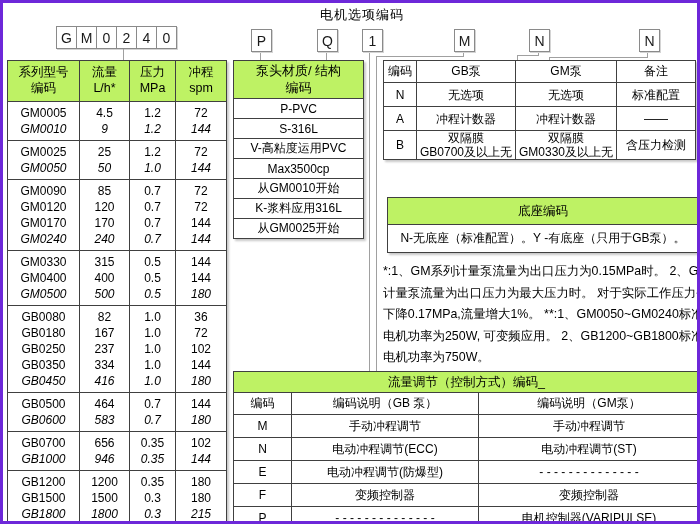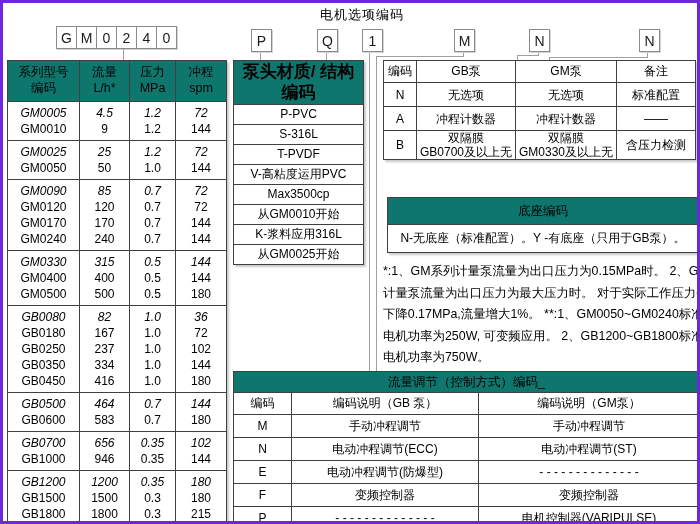--- a/index.html
+++ b/index.html
@@ -22,30 +22,30 @@
   .conn { position:absolute; border:0 solid #a0a0a0; }
   
   table.grid {
     position:absolute; border-collapse:collapse; table-layout:fixed;
     background:#fff; box-shadow:2px 2px 2px #c9c9c9;
   }
   .grid th, .grid td {
     border:1px solid #404040; text-align:center; vertical-align:middle;
     font-weight:normal; padding:0; font-size:12px; color:#000; overflow:hidden;
   }
-  .hdr { background:#0f766e; }
+  .hdr { background:#bef264; }
   .pre { white-space:pre-line; }
   #series-table { left:4px; top:57px; width:219px; }
   #series-table thead th { height:40px; font-size:12.5px; line-height:1.25; }
   #series-table td { height:16px; border-top:none; border-bottom:none; }
   #series-table tbody { border:1px solid #404040; }
-  #series-table tbody tr:first-child td { padding-top:3px;font-style:italic; }
-  #series-table tbody tr:last-child td { padding-bottom:3px; }
+  #series-table tbody tr:first-child td { padding-top:3px; }
+  #series-table tbody tr:last-child td { padding-bottom:3px;font-style:italic; }
   #pumphead-table { left:230px; top:57px; width:131px; }
-  #pumphead-table thead th { height:37px; font-size:17px; line-height:1.25;font-weight:bold; }
+  #pumphead-table thead th { height:37px; font-size:13px; line-height:1.25; }
   #pumphead-table td { height:19px; }
   #options-table { left:380px; top:57px; width:312px; }
   #options-table .title-row th { height:21px; font-size:12.5px; }
   #options-table .head-row th { height:21px; }
   #options-table td { height:23px; line-height:14px; }
   #base-table { left:384px; top:194px; width:312px; }
   #base-table th { height:26px; font-size:12.5px; }
   #base-table td { height:27px; }
   #notes { position:absolute; left:380px; top:258px; width:322px; }
   #notes .note-line { font-size:12.4px; line-height:21.5px; white-space:nowrap; }
@@ -273,23 +273,20 @@
       </tr>
     </thead>
     <tbody id="pumphead-body">
         <tr>
           <td>P-PVC</td>
         </tr>
         <tr>
           <td>S-316L</td>
         </tr>
         <tr>
-          <td>T-PVDF</td>
-        </tr>
-        <tr>
           <td>V-高粘度运用PVC</td>
         </tr>
         <tr>
           <td>Max3500cp</td>
         </tr>
         <tr>
           <td>从GM0010开始</td>
         </tr>
         <tr>
           <td>K-浆料应用316L</td>

